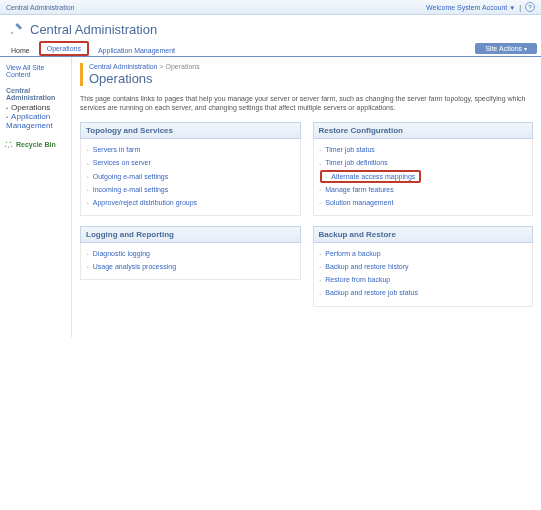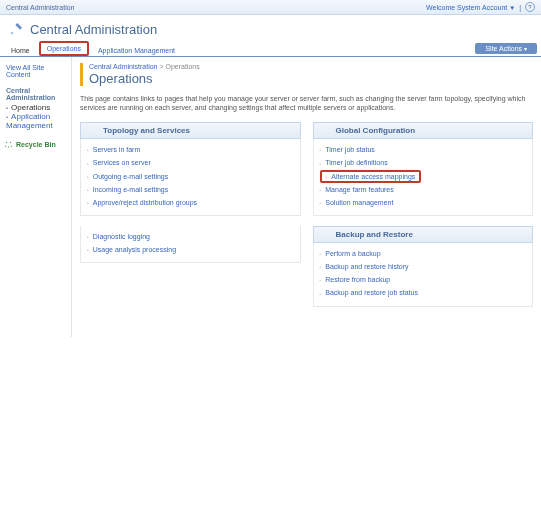--- a/index.html
+++ b/index.html
@@ -36,21 +36,21 @@
   .main { flex: 1; padding: 6px 8px 20px 8px; }
   .crumb-area { border-left: 3px solid #f5a623; padding-left: 6px; margin-bottom: 6px; }
   .breadcrumb { font-size: 7px; color: #888; }
   .breadcrumb a { color: #3966bf; }
   .page-title { font-size: 13px; color: #4a6a9a; margin-top: 1px; }
   .intro { font-size: 7px; color: #555; margin: 8px 0 10px; line-height: 1.3; }
 
   .cols { display: flex; gap: 12px; }
   .col { flex: 1; }
   .section { margin-bottom: 10px; }
-  .section-hd { background: linear-gradient(#f2f6fb, #e3ecf5); border: 1px solid #c6d6e8; padding: 3px 22px; font-size: 8px; font-weight: bold; color: #4a6a9a; }
+  .section-hd { background: linear-gradient(#f2f6fb, #e3ecf5); border: 1px solid #c6d6e8; padding: 3px 5px; font-size: 8px; font-weight: bold; color: #4a6a9a; }
   .section-body { border: 1px solid #e8e8e8; border-top: none; padding: 4px 6px 6px; }
   .linklist { list-style: none; }
   .linklist li { font-size: 7px; padding: 3px 0; color: #3966bf; }
   .linklist li::before { content: "▪"; color: #c8c8c8; font-size: 5px; margin-right: 4px; vertical-align: middle; }
   .linklist li.highlighted { display: inline-block; border: 2px solid #c0392b; border-radius: 2px; padding: 1px 4px; }
   .linklist li.highlighted::before { content: "▪"; }
 </style>
 </head>
 <body>
 
@@ -117,31 +117,32 @@
               <ul class="linklist">
                 <li><a>Servers in farm</a></li>
                 <li><a>Services on server</a></li>
                 <li><a>Outgoing e-mail settings</a></li>
                 <li><a>Incoming e-mail settings</a></li>
                 <li><a>Approve/reject distribution groups</a></li>
               </ul>
             </div>
           </div>
           <div class="section">
+            <div class="section-hd">Logging and Reporting</div>
             <div class="section-body">
               <ul class="linklist">
                 <li><a>Diagnostic logging</a></li>
                 <li><a>Usage analysis processing</a></li>
               </ul>
             </div>
           </div>
         </div>
       <div class="col" id="col-right">
           <div class="section">
-            <div class="section-hd">Global Configuration</div>
+            <div class="section-hd">Restore Configuration</div>
             <div class="section-body">
               <ul class="linklist"><li><a>Timer job status</a></li><li><a>Timer job definitions</a></li><li class="highlighted"><a>Alternate access mappings</a></li><li><a>Manage farm features</a></li><li><a>Solution management</a></li></ul>
             </div>
           </div>
           <div class="section">
             <div class="section-hd">Backup and Restore</div>
             <div class="section-body">
               <ul class="linklist">
                 <li><a>Perform a backup</a></li>
                 <li><a>Backup and restore history</a></li>

